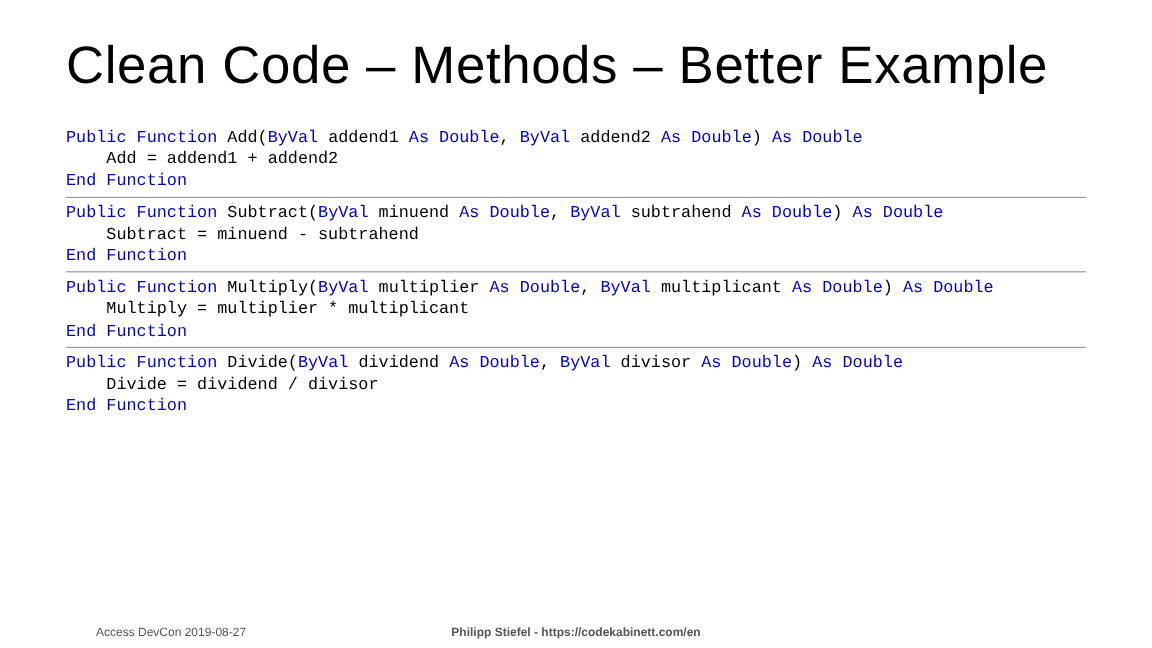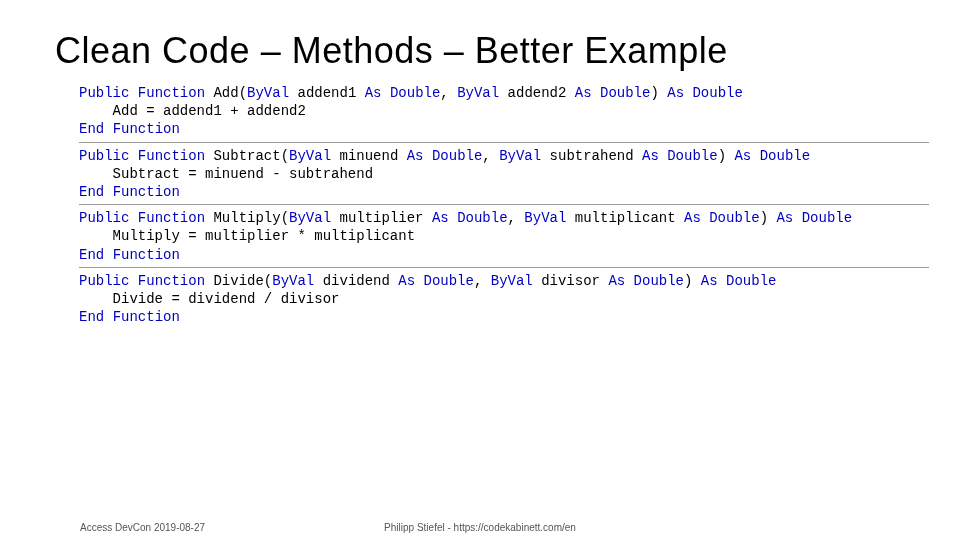--- a/index.html
+++ b/index.html
@@ -1,25 +1,25 @@
 <!DOCTYPE html>
 <html><head>
 <meta charset="utf-8">
 <style>
   * { margin: 0; padding: 0; box-sizing: border-box; }
   html, body { width: 960px; height: 540px; background: #fff; font-family: "Segoe UI", Arial, sans-serif; }
   .slide { width: 960px; height: 540px; position: relative; padding: 30px 55px 20px 55px; }
-  .title { font-size: 36px; font-weight: 300; color: #000; letter-spacing: 0.5px; margin-bottom: 8px; font-family: "Segoe UI Light", "Segoe UI", Arial, sans-serif; }
-  .code-area { width: 100%; margin-left: 24px; }
+  .title { font-size: 44px; font-weight: 300; color: #000; letter-spacing: 0.5px; margin-bottom: 22px; font-family: "Segoe UI Light", "Segoe UI", Arial, sans-serif; }
+  .code-area { width: 100%; }
   .code-block { font-family: Consolas, "Courier New", monospace; font-size: 14px; line-height: 1.3; color: #000; padding: 4px 0 3px 0; white-space: pre; }
   .divider { border: none; border-top: 1px solid #9a9a9a; margin: 0; }
   .kw { color: #0000c0; }
   .footer { position: absolute; bottom: 18px; left: 0; right: 0; font-size: 10px; color: #555; font-family: "Segoe UI", Arial, sans-serif; }
   .footer-left { position: absolute; left: 80px; }
-  .footer-center { position: absolute; left: 0; right: 0; text-align: center; }
+  .footer-center { position: absolute; left: 0; right: 0; text-align: center; font-weight: bold; }
 </style>
 </head>
 <body>
 
 <div class="slide">
   <h1 class="title">Clean Code – Methods – Better Example</h1>
 
   <div class="code-area">
       <div class="code-block"><span class="kw">Public</span> <span class="kw">Function</span> Add(<span class="kw">ByVal</span> addend1 <span class="kw">As</span> <span class="kw">Double</span>, <span class="kw">ByVal</span> addend2 <span class="kw">As</span> <span class="kw">Double</span>) <span class="kw">As</span> <span class="kw">Double</span>
     Add = addend1 + addend2

